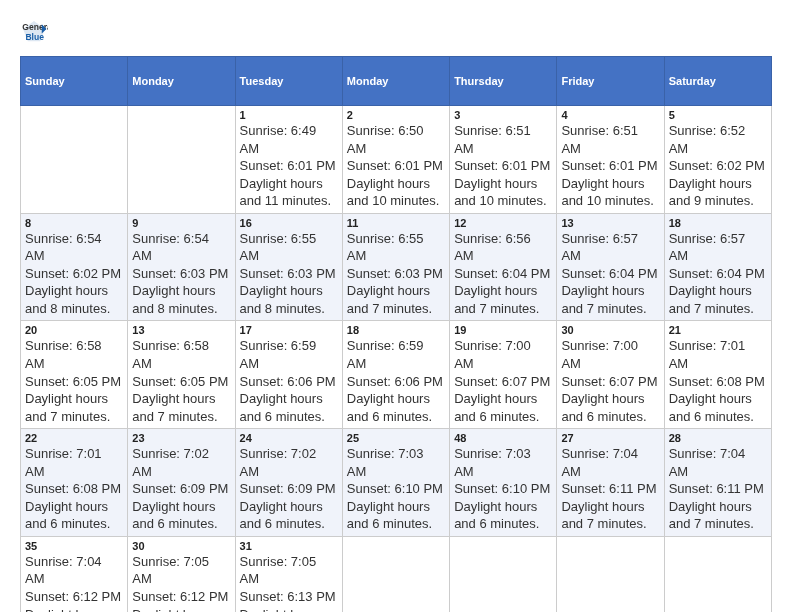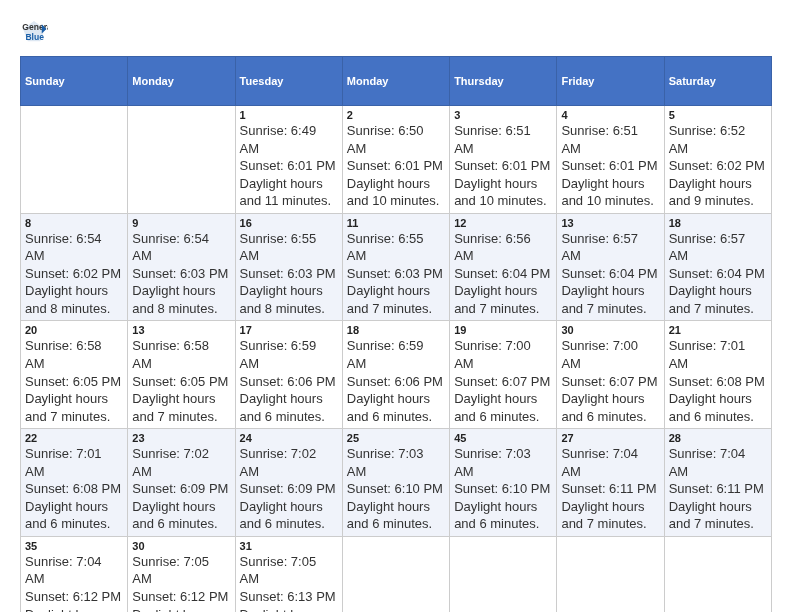--- a/index.html
+++ b/index.html
@@ -227,21 +227,21 @@
           </td>
           <td>
             <span class="day-num">24</span>
             <div class="day-info">Sunrise: 7:02 AM<br>Sunset: 6:09 PM<br>Daylight hours<br>and 6 minutes.</div>
           </td>
           <td>
             <span class="day-num">25</span>
             <div class="day-info">Sunrise: 7:03 AM<br>Sunset: 6:10 PM<br>Daylight hours<br>and 6 minutes.</div>
           </td>
           <td>
-            <span class="day-num">45</span>
+            <span class="day-num">48</span>
             <div class="day-info">Sunrise: 7:03 AM<br>Sunset: 6:10 PM<br>Daylight hours<br>and 6 minutes.</div>
           </td>
           <td>
             <span class="day-num">27</span>
             <div class="day-info">Sunrise: 7:04 AM<br>Sunset: 6:11 PM<br>Daylight hours<br>and 7 minutes.</div>
           </td>
           <td>
             <span class="day-num">28</span>
             <div class="day-info">Sunrise: 7:04 AM<br>Sunset: 6:11 PM<br>Daylight hours<br>and 7 minutes.</div>
           </td>

